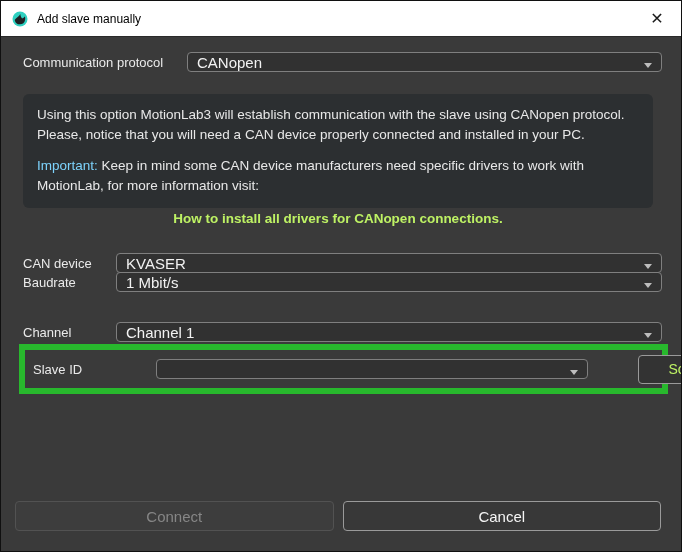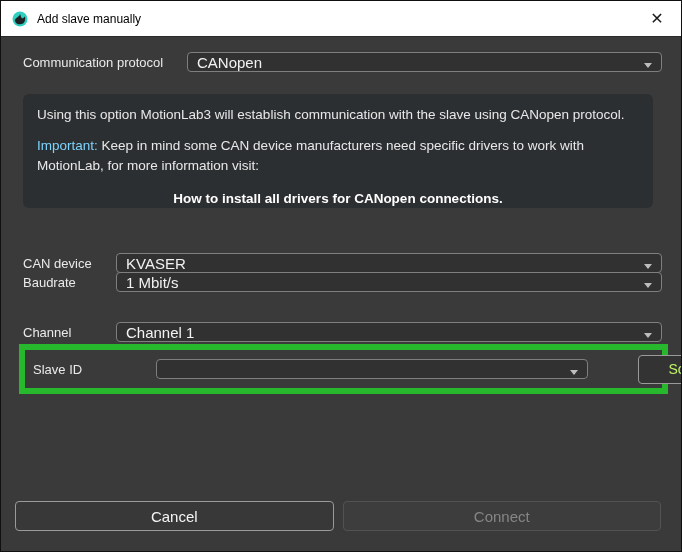--- a/index.html
+++ b/index.html
@@ -51,21 +51,21 @@
   .infobox {
     position: absolute; top: 93px; left: 22px; width: 630px; height: 114px;
     background: #2c2f31; border-radius: 6px;
     padding: 11px 14px 9px; color: #e8e8e8;
     font-size: 13.5px; line-height: 20px;
   }
   .infobox .sentence { display: block; }
   .info-important-p { margin-top: 11px; }
   .important-label { color: #7dd3fc; }
   .link-row { margin-top: 13px; text-align: center; }
-  .info-link { color: #ffffff; font-weight: bold; cursor: pointer; margin-top: 24px; }
+  .info-link { color: #bef264; font-weight: bold; cursor: pointer; margin-top: 24px; }
 
   
   .slave-highlight {
     position: absolute; top: 343px; left: 18px; width: 649px; height: 50px;
     border: 6px solid #28b82d; display: flex; align-items: center;
     padding: 0 4px 0 8px;
     gap: 40px;
   }
   .slave-highlight .label { width: 83px; flex: none; }
   .slave-select { flex: none; width: 432px; }
@@ -110,20 +110,21 @@
     <span class="label">Communication protocol</span>
     <div class="select">
       <span>CANopen</span>
       <span class="chevron"></span>
     </div>
   </div>
 
   <div class="infobox">
     <p>
       <span class="sentence">Using this option MotionLab3 will establish communication with the slave using CANopen protocol.</span>
+      <span class="sentence">Please, notice that you will need a CAN device properly connected and installed in your PC.</span>
     </p>
     <p class="info-important-p">
       <span class="important-label">Important:</span>
       <span>Keep in mind some CAN device manufacturers need specific drivers to work with MotionLab, for more information visit:</span>
     </p>
     <p class="link-row">
       <span class="info-link">How to install all drivers for CANopen connections.</span>
     </p>
   </div>
 
@@ -154,17 +155,17 @@
   <div class="slave-highlight">
     <span class="label">Slave ID</span>
     <div class="select slave-select">
       <span></span>
       <span class="chevron"></span>
     </div>
     <div class="scan-btn">Scan</div>
   </div>
 
   <div class="footer">
+    <div class="btn btn-connect">Connect</div>
     <div class="btn btn-cancel">Cancel</div>
-    <div class="btn btn-connect">Connect</div>
   </div>
 
 </div>
 
 </body></html>

